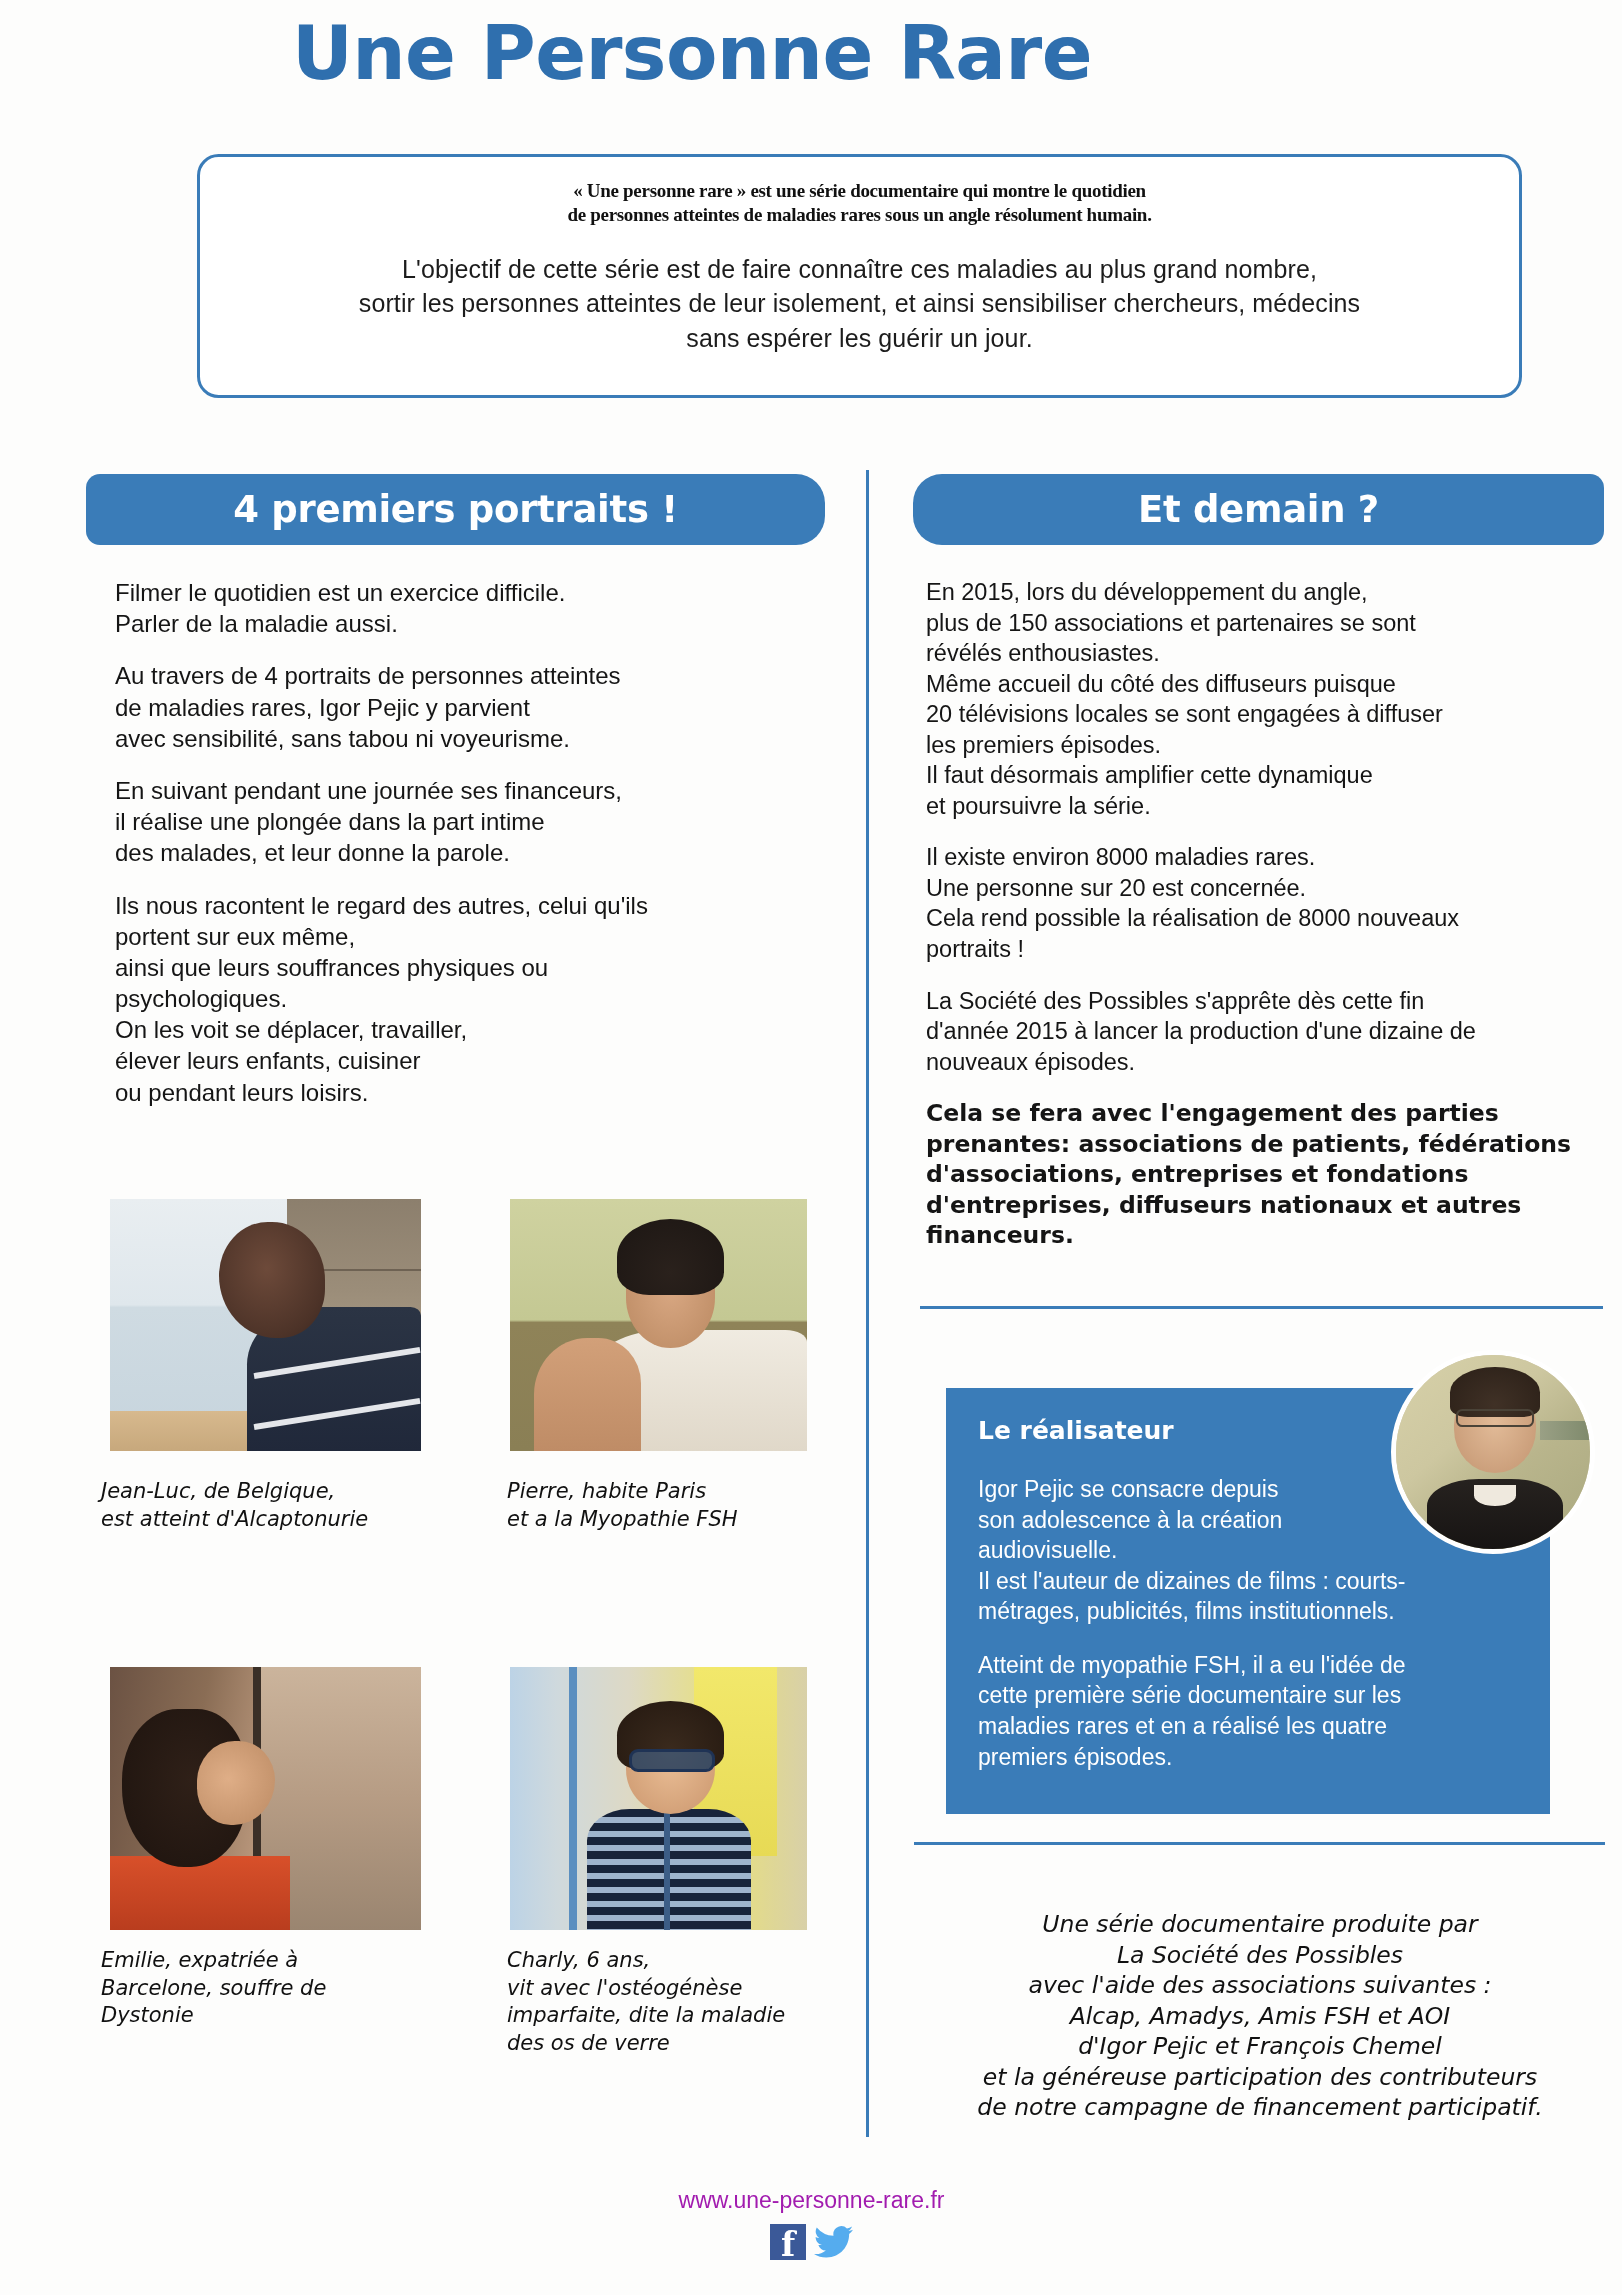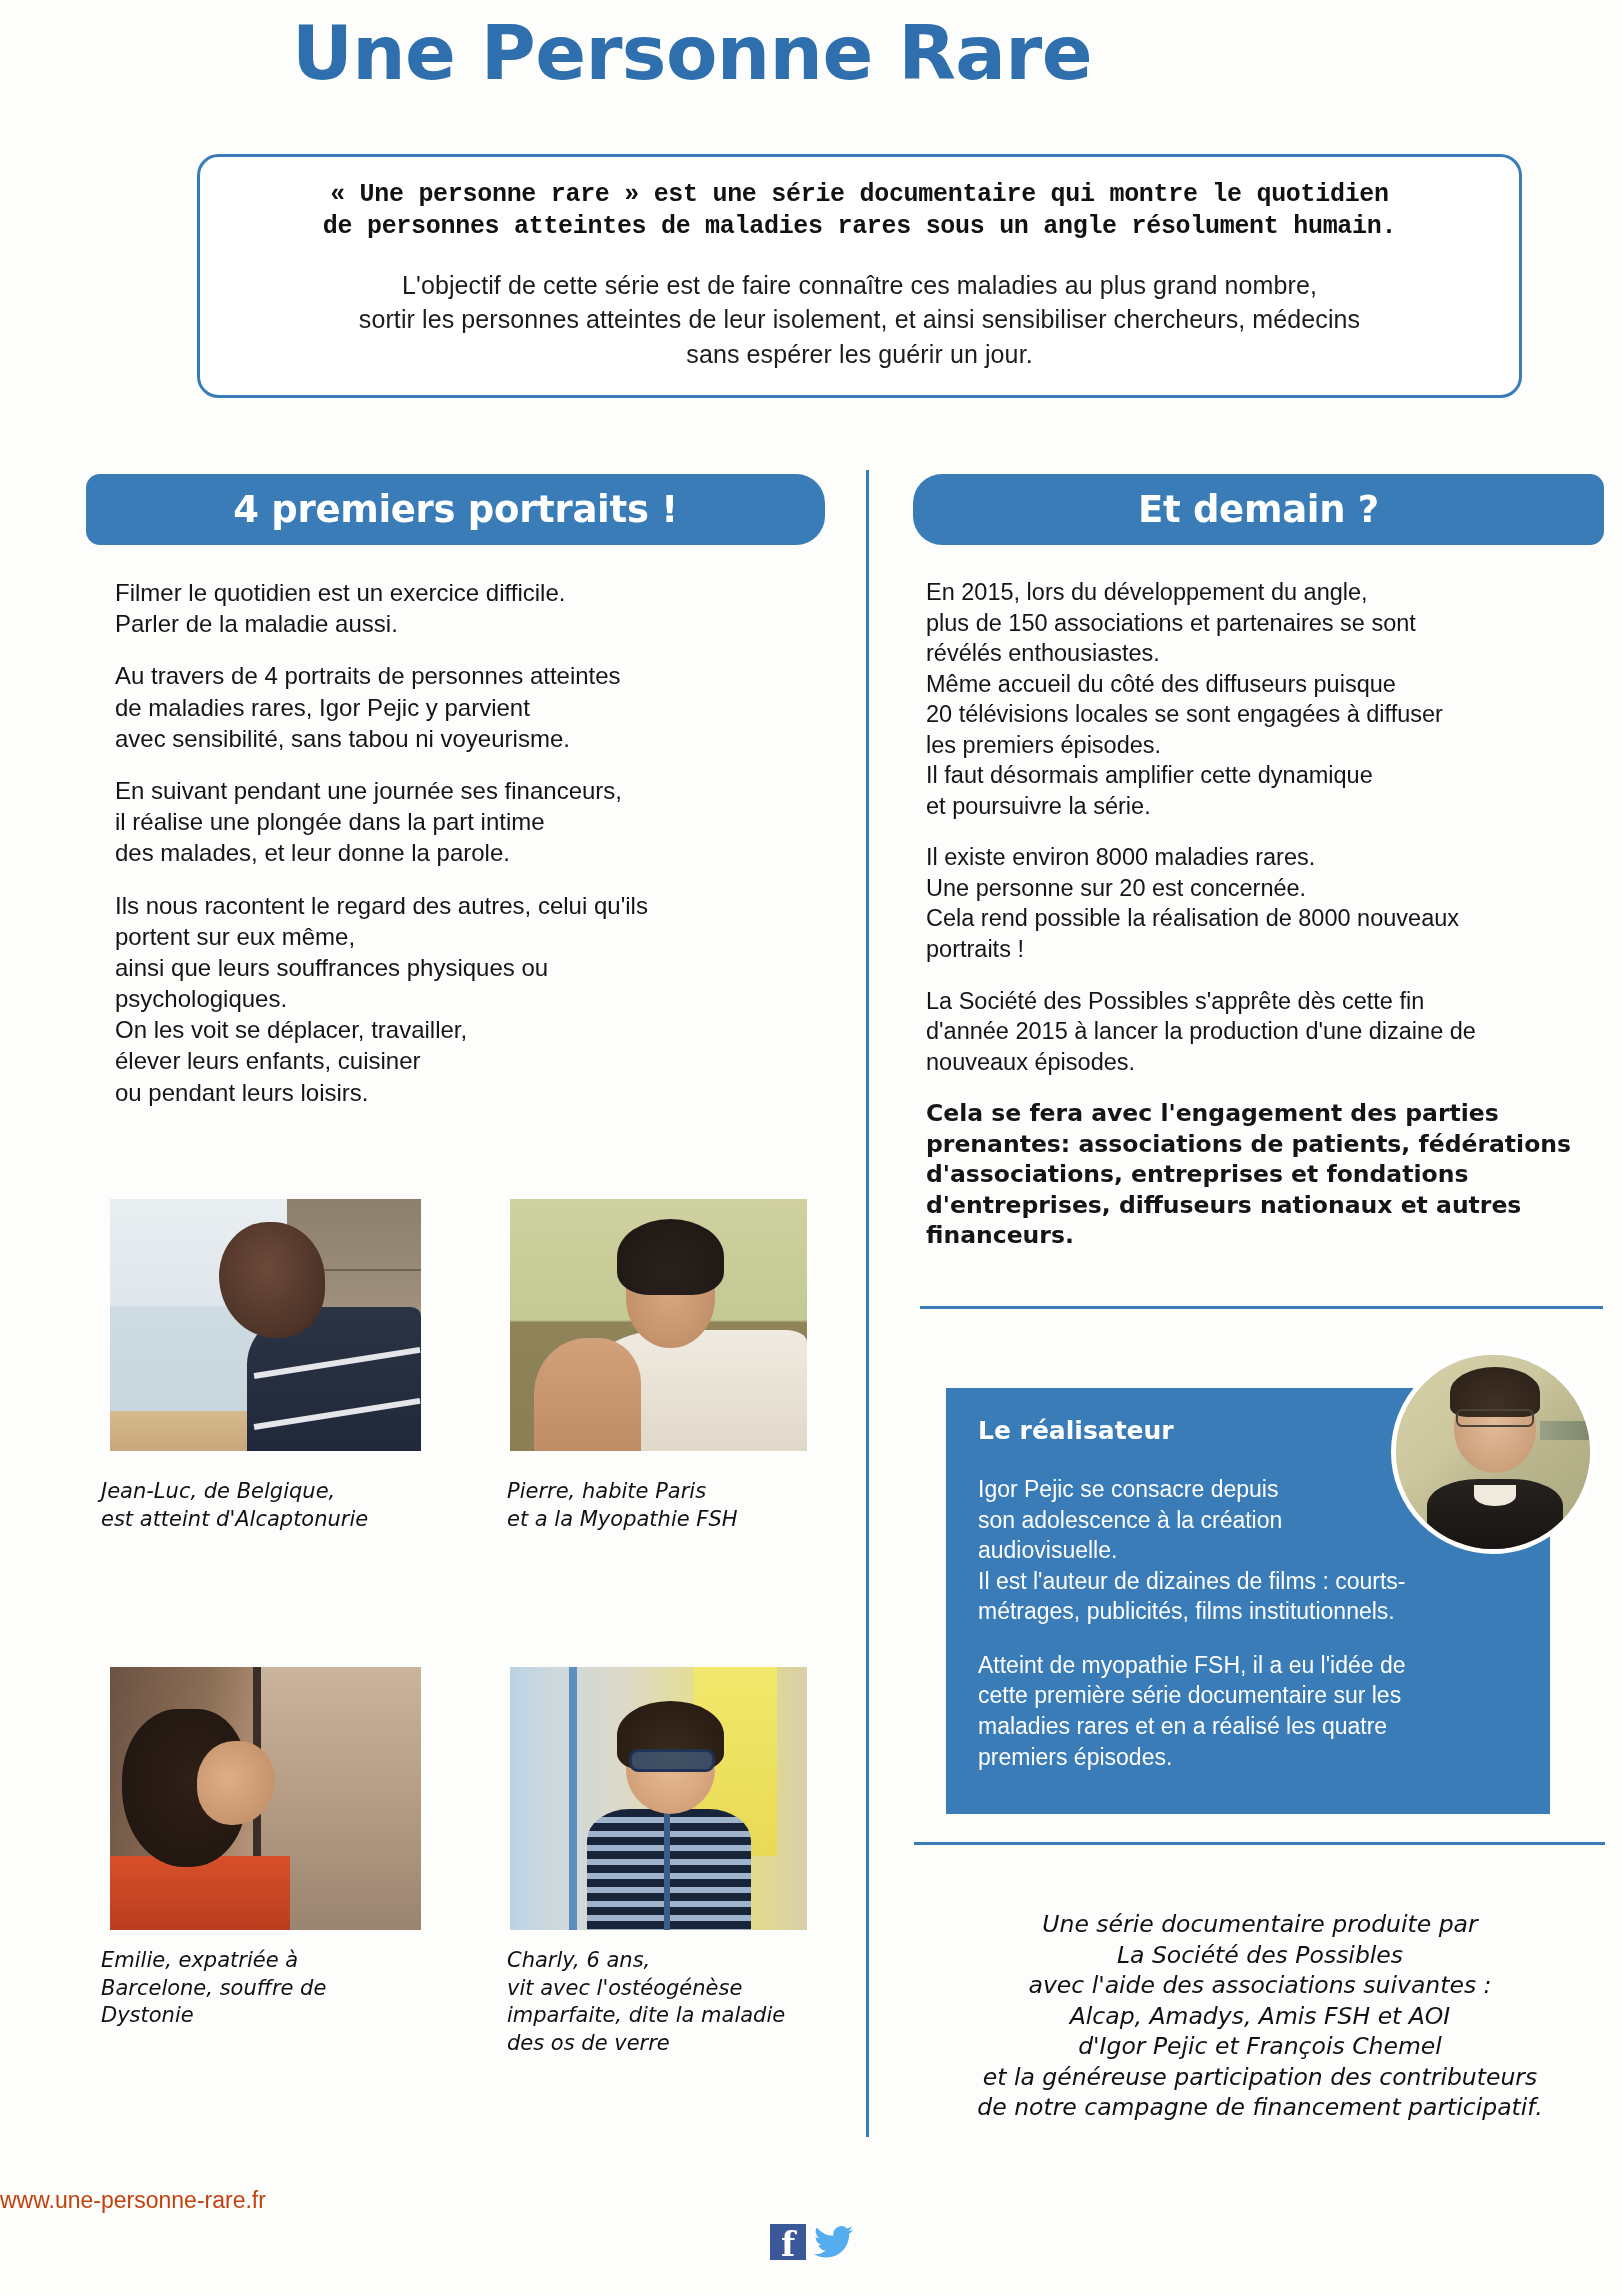--- a/index.html
+++ b/index.html
@@ -36,25 +36,25 @@
     position: absolute;
     left: 197px; top: 154px;
     width: 1325px; height: 244px;
     border: 3.2px solid #3a7cb8;
     border-radius: 21.6px;
     background: #ffffff;
     padding: 21.6px 38px 12.7px 38px;
   }
   .intro-bold {
     text-align: center;
-    font-size: 25px;
+    font-size: 19px;
     font-weight: 800;
     line-height: 1.30;
     color: #111;
-    font-family: Liberation Mono, monospace;
+    font-family: Liberation Serif, serif;
     letter-spacing: -0.3px;
   }
   .intro-body {
     margin-top: 24px;
     text-align: center;
     font-size: 25px;
     line-height: 1.38;
     color: #1c1c1c;
     letter-spacing: 0.1px;
   }
@@ -178,22 +178,23 @@
     line-height: 1.30;
     color: #111;
     font-family: "DejaVu Sans", sans-serif;
   }
   .credits span { display: block; }
 
   
   .footer-url {
     position: absolute;
     left: 0; top: 2187px; width: 1623px;
+    text-align: center;
     font-size: 23px;
-    color: #c2410c;
+    color: #a21caf;
   }
   .social {
     position: absolute;
     left: 0; top: 2224px; width: 1623px;
     display: flex; justify-content: center; align-items: center; gap: 7.6px;
   }
   .fb-icon {
     width: 36px; height: 36px;
     background: #3b5998;
     display: flex; align-items: flex-end; justify-content: center;

